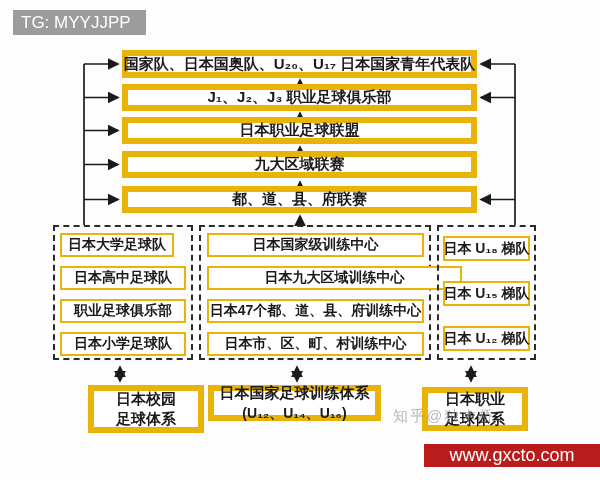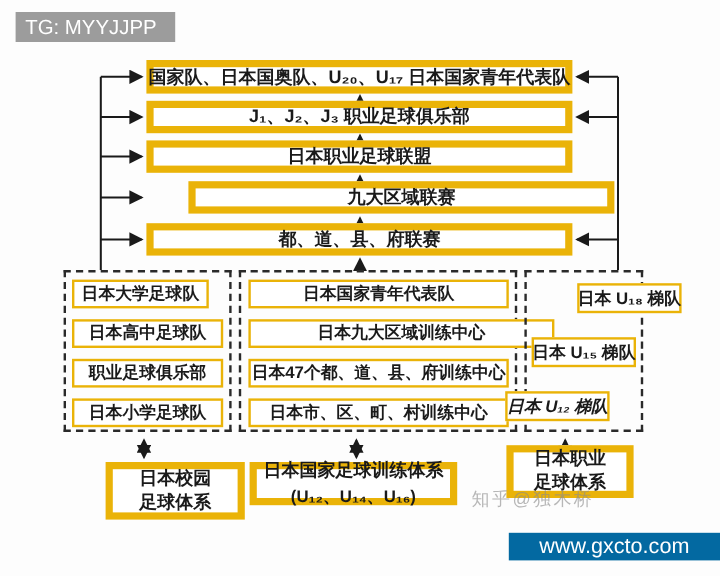--- a/index.html
+++ b/index.html
@@ -60,50 +60,50 @@
     <line x1="120" y1="374" x2="120" y2="381" stroke="#1a1a1a" stroke-width="1.7" marker-end="url(#ah)"></line>
     <line x1="297" y1="374" x2="297" y2="367" stroke="#1a1a1a" stroke-width="1.7" marker-end="url(#ah)"></line>
     <line x1="297" y1="374" x2="297" y2="381" stroke="#1a1a1a" stroke-width="1.7" marker-end="url(#ah)"></line>
     <line x1="471" y1="374" x2="471" y2="367" stroke="#1a1a1a" stroke-width="1.7" marker-end="url(#ah)"></line>
     <line x1="471" y1="374" x2="471" y2="381" stroke="#1a1a1a" stroke-width="1.7" marker-end="url(#ah)"></line>
   </svg>
 
   <div class="abs box league" style="top:50px;height:28px;">国家队、日本国奥队、U₂₀、U₁₇ 日本国家青年代表队</div>
   <div class="abs box league" style="top:84px;">J₁、J₂、J₃ 职业足球俱乐部</div>
   <div class="abs box league" style="top:117px;">日本职业足球联盟</div>
-  <div class="abs box league" style="top:151px;margin-left:35px;">九大区域联赛</div>
+  <div class="abs box league" style="top:151px;">九大区域联赛</div>
   <div class="abs box league" style="top:186px;">都、道、县、府联赛</div>
 
   <div class="abs dashedgroup" style="left:53px;top:225px;width:140px;height:135px;"></div>
   <div class="abs box small" style="left:60px;top:233px;width:114px;height:24px;">日本大学足球队</div>
   <div class="abs box small" style="left:60px;top:266px;width:126px;height:24px;text-align:center;">日本高中足球队</div>
   <div class="abs box small" style="left:60px;top:299px;width:126px;height:24px;">职业足球俱乐部</div>
   <div class="abs box small" style="left:60px;top:332px;width:126px;height:24px;">日本小学足球队</div>
 
   <div class="abs dashedgroup" style="left:199px;top:225px;width:232px;height:135px;"></div>
-  <div class="abs box small" style="left:207px;top:233px;width:217px;height:24px;">日本国家青年代表队</div>
+  <div class="abs box small" style="left:207px;top:233px;width:217px;height:24px;">日本国家级训练中心</div>
   <div class="abs box small" style="left:207px;top:266px;width:255px;height:24px;">日本九大区域训练中心</div>
   <div class="abs box small" style="left:207px;top:299px;width:217px;height:24px;">日本47个都、道、县、府训练中心</div>
   <div class="abs box small" style="left:207px;top:332px;width:217px;height:24px;">日本市、区、町、村训练中心</div>
 
   <div class="abs dashedgroup" style="left:437px;top:225px;width:99px;height:135px;"></div>
-  <div class="abs box small" style="left:443px;top:236px;width:87px;height:25px;margin-left:38px;">日本 U₁₈ 梯队</div>
+  <div class="abs box small" style="left:443px;top:236px;width:87px;height:25px;">日本 U₁₈ 梯队</div>
   <div class="abs box small" style="left:443px;top:281px;width:87px;height:25px;">日本 U₁₅ 梯队</div>
-  <div class="abs box small" style="left:421px;top:326px;width:87px;height:25px;font-style:italic;">日本 U₁₂ 梯队</div>
+  <div class="abs box small" style="left:443px;top:326px;width:87px;height:25px;">日本 U₁₂ 梯队</div>
 
   <div class="abs box twoline" style="left:88px;top:385px;width:116px;height:48px;font-size:15px;">
     <span>日本校园</span>
     <span>足球体系</span>
   </div>
   <div class="abs box twoline" style="left:208px;top:385px;width:173px;height:36px;font-size:15px;">
     <span>日本国家足球训练体系</span>
     <span style="font-size:14px;">(U₁₂、U₁₄、U₁₆)</span>
   </div>
-  <div class="abs box twoline" style="left:422px;top:371px;width:106px;height:44px;font-size:15px;">
+  <div class="abs box twoline" style="left:422px;top:387px;width:106px;height:44px;font-size:15px;">
     <span>日本职业</span>
     <span>足球体系</span>
   </div>
 
   <div class="abs wm" style="left:13px;top:10px;width:133px;height:25px;background:#9c9c9c;font-size:17px;padding-left:8px;">TG: MYYJJPP</div>
   <div class="abs zhihu" style="left:393px;top:407px;">知乎@独木桥</div>
-  <div class="abs wm" style="left:424px;top:444px;width:176px;height:23px;background:#0369a1;font-size:18px;justify-content:center;">www.gxcto.com</div>
+  <div class="abs wm" style="left:424px;top:444px;width:176px;height:23px;background:#b91c1c;font-size:18px;justify-content:center;">www.gxcto.com</div>
 
 </div>
 
 </body></html>

